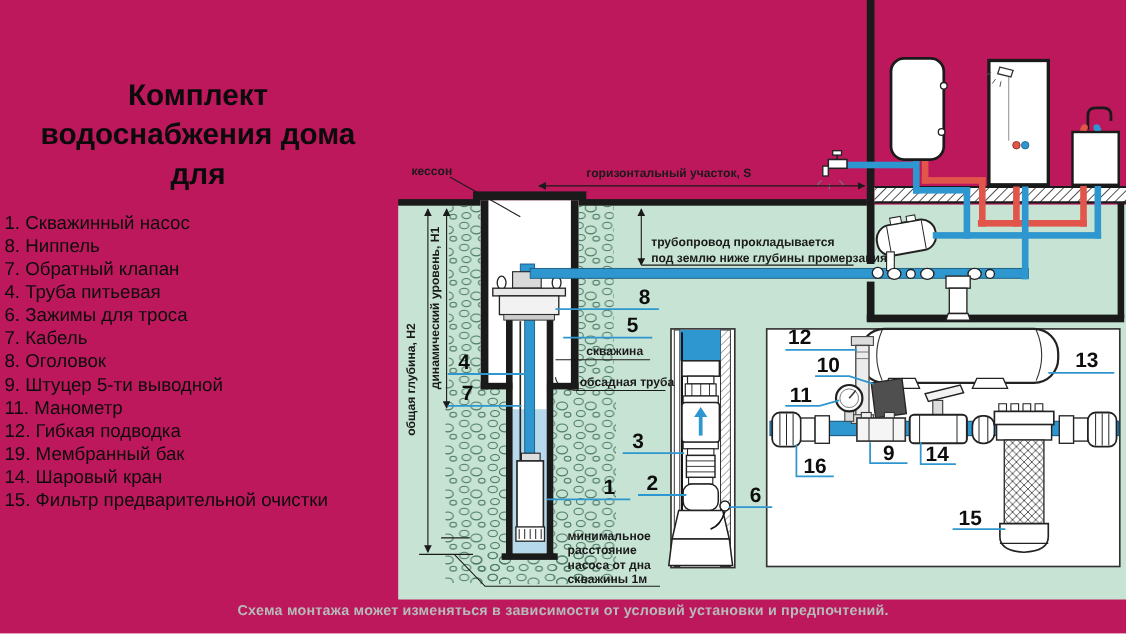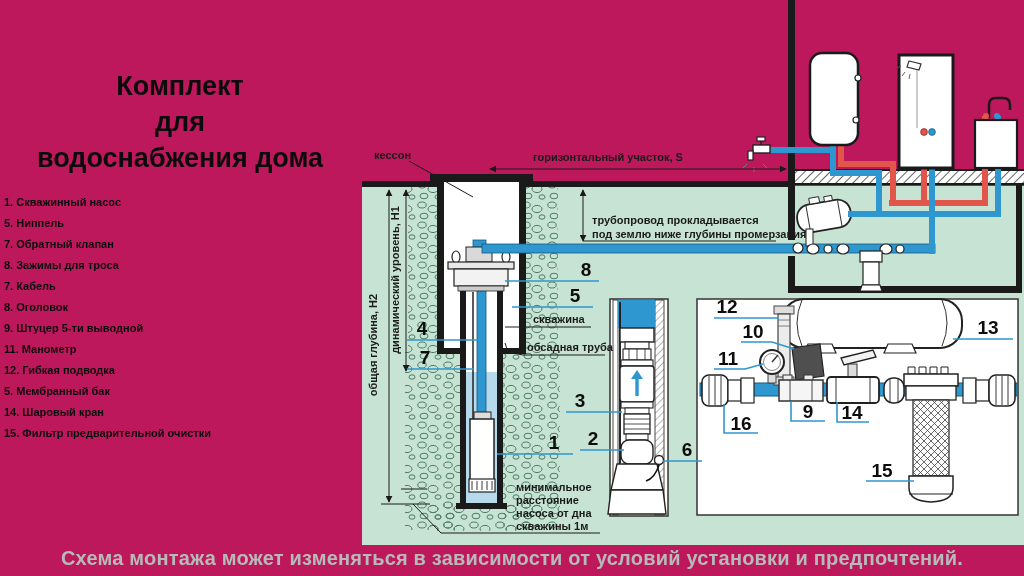--- a/index.html
+++ b/index.html
@@ -1,52 +1,53 @@
 <!DOCTYPE html>
 <html><head>
 <meta charset="utf-8">
 <style>
   html,body{margin:0;padding:0;background:#fff;}
   #stage{position:relative;width:1024px;height:576px;background:#be185d;overflow:hidden;
          font-family:"Liberation Sans","DejaVu Sans",sans-serif;}
   #title{position:absolute;left:10px;top:68px;width:340px;text-align:center;
          font-size:27px;font-weight:700;color:#0b0b0b;line-height:36px;}
-  #parts{position:absolute;left:4px;top:192px;width:356px;font-size:11px;font-weight:700;
+  #parts{position:absolute;left:4px;top:192px;width:356px;font-size:17px;font-weight:400;
          color:#0b0b0b;line-height:21px;white-space:nowrap;}
   #caption{position:absolute;left:0;top:547px;width:1024px;text-align:center;
-           font-size:20px;font-weight:700;color:#b6bbba;letter-spacing:.2px;}
+           font-size:13px;font-weight:700;color:#b6bbba;letter-spacing:.2px;}
   svg text{font-family:"Liberation Sans","DejaVu Sans",sans-serif;}
   .ann{font-size:11px;font-weight:700;fill:#1a1a1a;}
   .num{font-size:19px;font-weight:700;fill:#0d0d0d;}
   .dim{stroke:#1a1a1a;stroke-width:1;fill:none;}
   .lead{stroke:#2f97cf;stroke-width:1.6;fill:none;}
   .blk{stroke:#1a1a1a;fill:none;}
 </style>
 </head>
 <body>
 
 <div id="stage">
 
   <div id="title">
     <div>Комплект</div>
+    <div>водоснабжения дома</div>
     <div>для</div>
-    <div>водоснабжения дома</div>
   </div>
 
   <div id="parts">
     <div>1. Скважинный насос</div>
-    <div>5. Ниппель</div>
+    <div>8. Ниппель</div>
     <div>7. Обратный клапан</div>
-    <div>8. Зажимы для троса</div>
+    <div>4. Труба питьевая</div>
+    <div>6. Зажимы для троса</div>
     <div>7. Кабель</div>
     <div>8. Оголовок</div>
     <div>9. Штуцер 5-ти выводной</div>
     <div>11. Манометр</div>
     <div>12. Гибкая подводка</div>
-    <div>5. Мембранный бак</div>
+    <div>19. Мембранный бак</div>
     <div>14. Шаровый кран</div>
     <div>15. Фильтр предварительной очистки</div>
   </div>
 
   <svg width="1024" height="576" viewBox="0 0 1024 576" style="position:absolute;left:0;top:0">
     <defs>
       <pattern id="gravel" width="26" height="20" patternUnits="userSpaceOnUse">
         <ellipse cx="6" cy="5" rx="4.2" ry="3" fill="none" stroke="#4c7a64" stroke-width="1"></ellipse>
         <ellipse cx="17" cy="9" rx="5" ry="3.6" fill="none" stroke="#4c7a64" stroke-width="1"></ellipse>
         <ellipse cx="8" cy="16" rx="4" ry="2.8" fill="none" stroke="#4c7a64" stroke-width="1"></ellipse>

